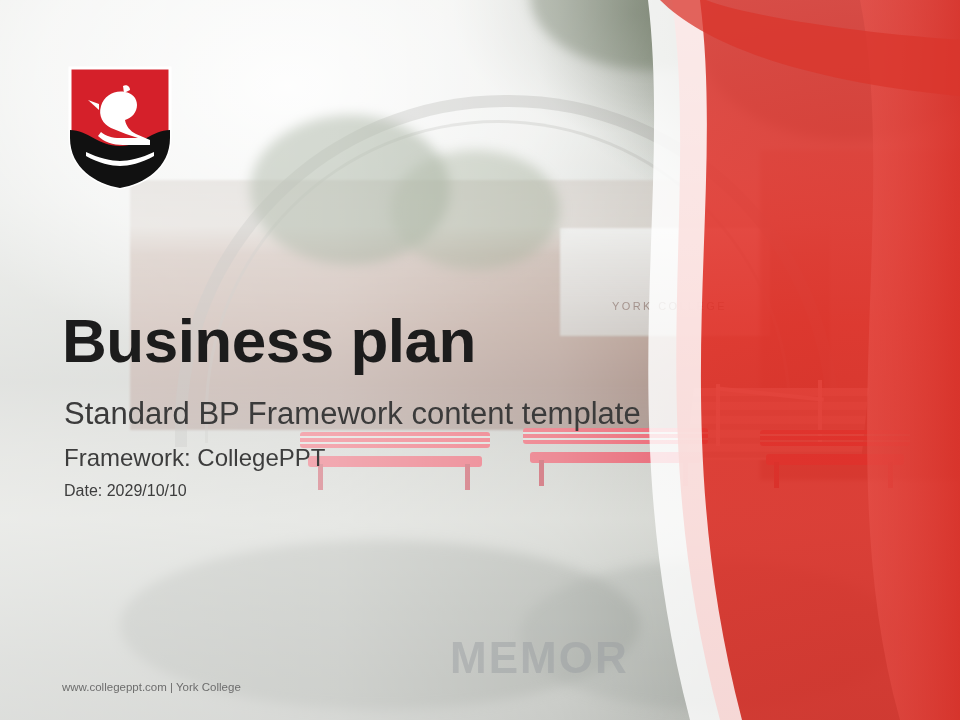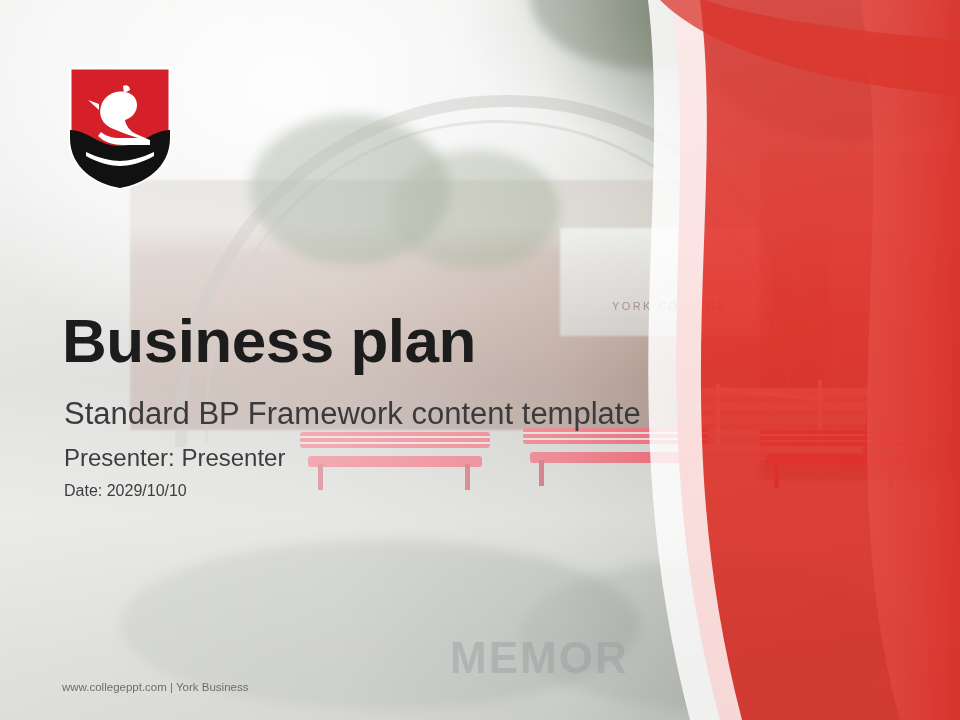--- a/index.html
+++ b/index.html
@@ -287,17 +287,17 @@
         <path d="M57 26 C46 24, 36 30, 33 40 C30 50, 35 58, 43 62 L58 68 L70 72 L52 72 C44 72, 38 70, 33 66 L30 70 C36 76, 45 79, 55 79 L82 79 L82 74 L68 68 C62 65, 58 60, 57 54 C64 52, 69 46, 69 39 C69 32, 64 27, 57 26 Z"></path>
         <path d="M55 20 C58 18, 62 20, 62 24 L56 27 Z"></path>
         <path d="M31 38 L20 34 L31 44 Z"></path>
       </g>
       <path d="M18 86 C30 92, 44 95, 52 95 C60 95, 74 92, 86 86 L86 90 C74 97, 60 100, 52 100 C44 100, 30 97, 18 90 Z" fill="#ffffff"></path>
     </svg>
   </div>
 
   <div class="title">Business plan</div>
   <div class="subtitle">Standard BP Framework content template</div>
-  <div class="presenter">Presenter: Presenter</div>
+  <div class="presenter">Framework: CollegePPT</div>
   <div class="date">Date: 2029/10/10</div>
-  <div class="footer">www.collegeppt.com | York Business</div>
+  <div class="footer">www.collegeppt.com | York College</div>
 
 </div>
 
 </body></html>

